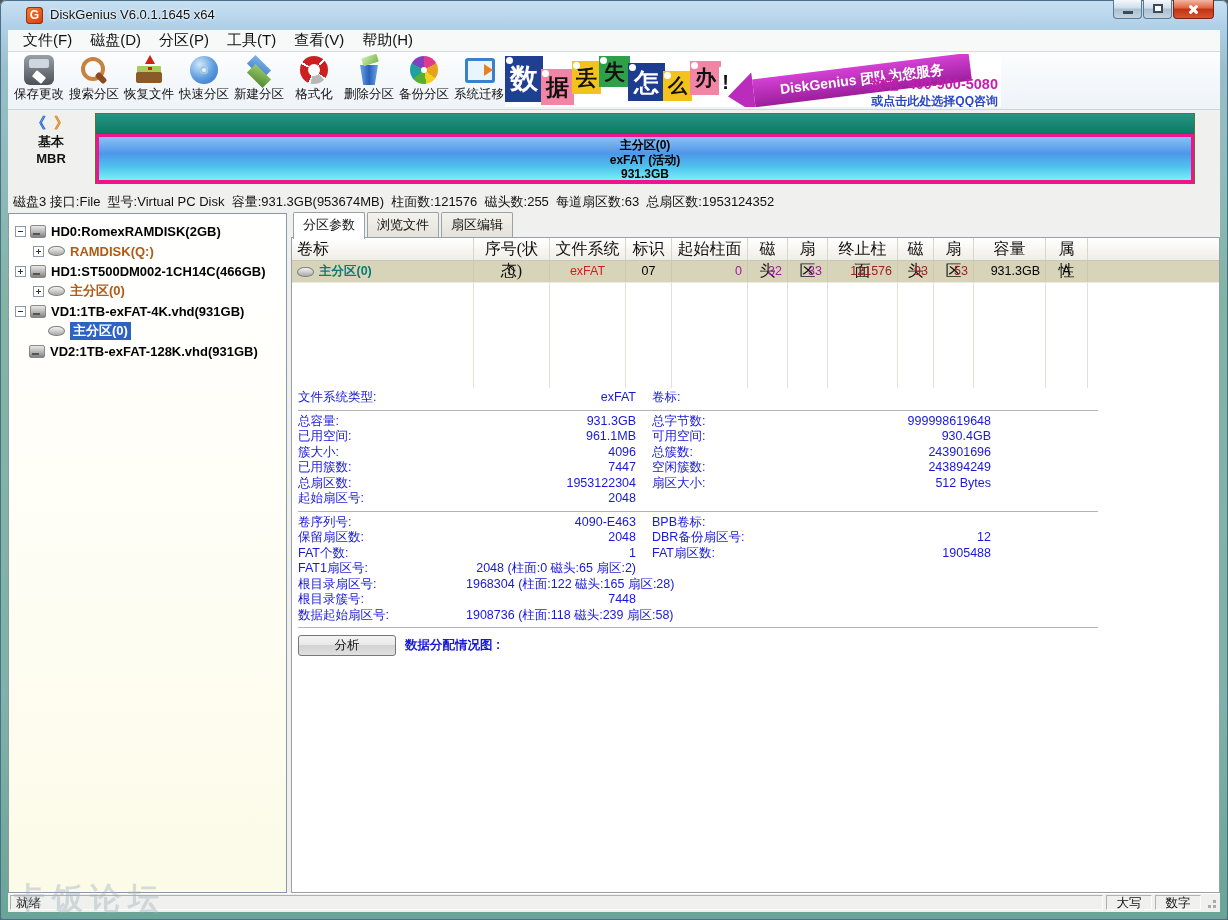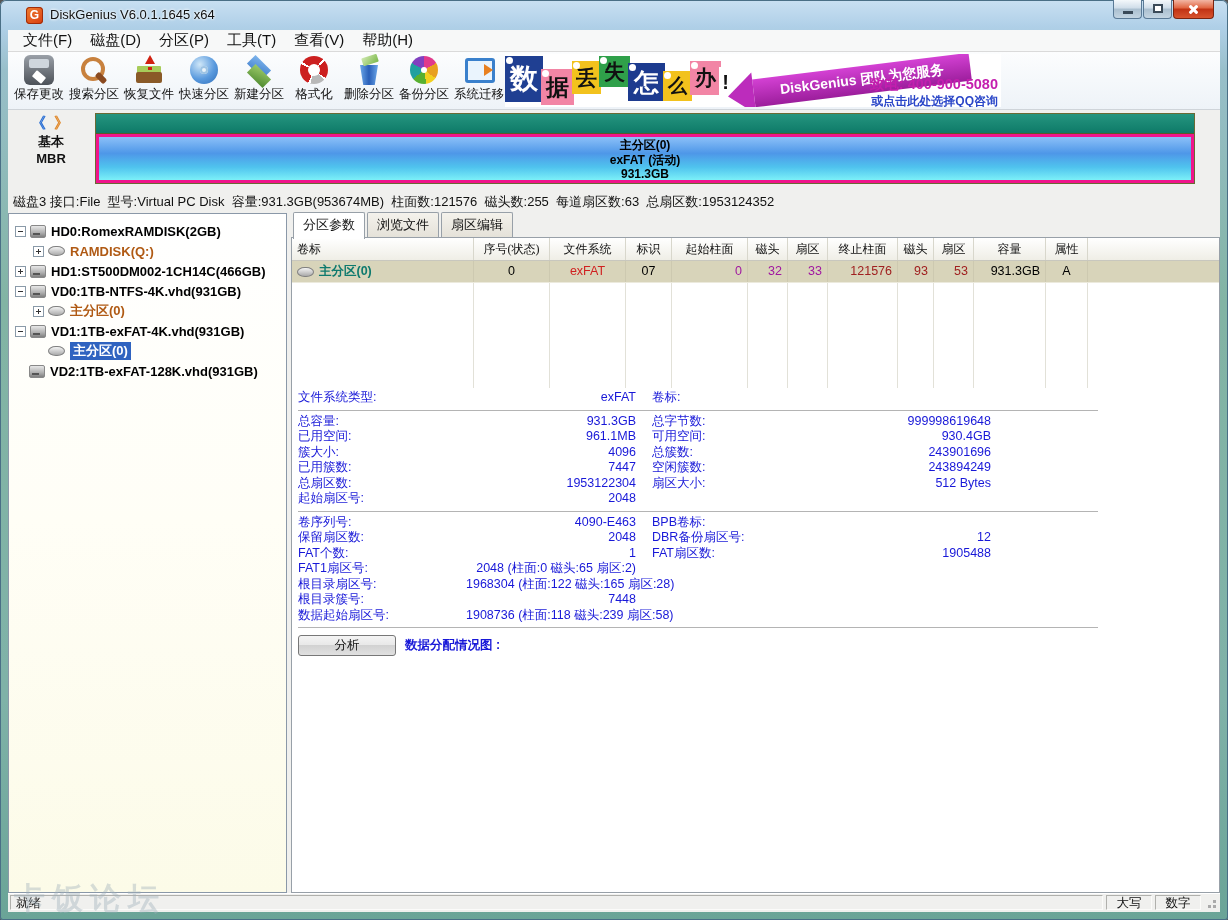--- a/index.html
+++ b/index.html
@@ -128,21 +128,21 @@
   .splitter { position:absolute; left:279px; top:0; bottom:0; width:4px; background:#f0f0ee; }
   
   .right-panel { position:absolute; left:283px; right:0; top:0; bottom:0; }
   .tabstrip { position:absolute; left:0; right:0; top:0; height:25px; display:flex; align-items:flex-end; padding-left:2px; }
   .tab { font-size:13px; color:#111; border:1px solid #98a0a8; border-bottom:none; padding:3px 9px 4px;
     background:linear-gradient(180deg,#f4f2ec,#e4e1d8); margin-right:2px; border-radius:2px 2px 0 0; }
   .tab.active { background:#fff; padding-bottom:5px; position:relative; z-index:2; margin-bottom:-1px; }
   .tab-content { position:absolute; left:0; right:0; top:24px; bottom:0; background:#fff; border:1px solid #98a0a8; overflow:hidden; }
   
   .thead { display:flex; height:23px; background:linear-gradient(180deg,#ffffff,#efeee6); border-bottom:1px solid #c8c7be; }
-  .th { font-size:12px; color:#111; line-height:22px; border-right:1px solid #d8d7cc; padding:0 5px;font-family:Liberation Serif, serif; }
+  .th { font-size:16px; color:#111; line-height:22px; border-right:1px solid #d8d7cc; padding:0 5px;font-family:Liberation Serif, serif; }
   .trow { display:flex; height:22px; background:#d8d4ba; border-bottom:1px solid #eceadd; }
   .td { font-size:12.5px; line-height:21px; padding:0 5px; border-right:1px solid rgba(0,0,0,.05); display:flex; align-items:center; }
   .tgrid { display:flex; height:105px; }
   .tg { border-right:1px solid #e2e1d8; height:100%; }
   .c-vol{width:182px;} .c-seq{width:76px;} .c-fs{width:76px;} .c-id{width:46px;} .c-scyl{width:76px;}
   .c-shead{width:40px;} .c-ssec{width:40px;} .c-ecyl{width:70px;} .c-ehead{width:36px;} .c-esec{width:40px;}
   .c-cap{width:72px;} .c-attr{width:42px;}
   .a-left{text-align:left; justify-content:flex-start;} .a-center{text-align:center; justify-content:center;} .a-right{text-align:center; justify-content:flex-end;}
   .v-vol{color:#0e7a6e; font-weight:bold;} .v-fs{color:#d02020;}
   .v-scyl,.v-shead,.v-ssec{color:#a018a0;} .v-ecyl,.v-ehead,.v-esec{color:#a02020;}
@@ -289,25 +289,20 @@
           </div>
           <div class="tree-row t-part" style="padding-left: 24px;">
             <span class="exp plus"></span>
             <span class="ico-part"></span>
             <span class="lbl">RAMDISK(Q:)</span>
           </div>
           <div class="tree-row t-disk" style="padding-left: 6px;">
             <span class="exp plus"></span>
             <span class="ico-disk"></span>
             <span class="lbl">HD1:ST500DM002-1CH14C(466GB)</span>
-          </div>
-          <div class="tree-row t-disk" style="padding-left: 6px;">
-            <span class="exp"></span>
-            <span class="ico-disk"></span>
-            <span class="lbl">VD0:1TB-NTFS-4K.vhd(931GB)</span>
           </div>
           <div class="tree-row t-part" style="padding-left: 24px;">
             <span class="exp plus"></span>
             <span class="ico-part"></span>
             <span class="lbl">主分区(0)</span>
           </div>
           <div class="tree-row t-disk" style="padding-left: 6px;">
             <span class="exp"></span>
             <span class="ico-disk"></span>
             <span class="lbl">VD1:1TB-exFAT-4K.vhd(931GB)</span>

